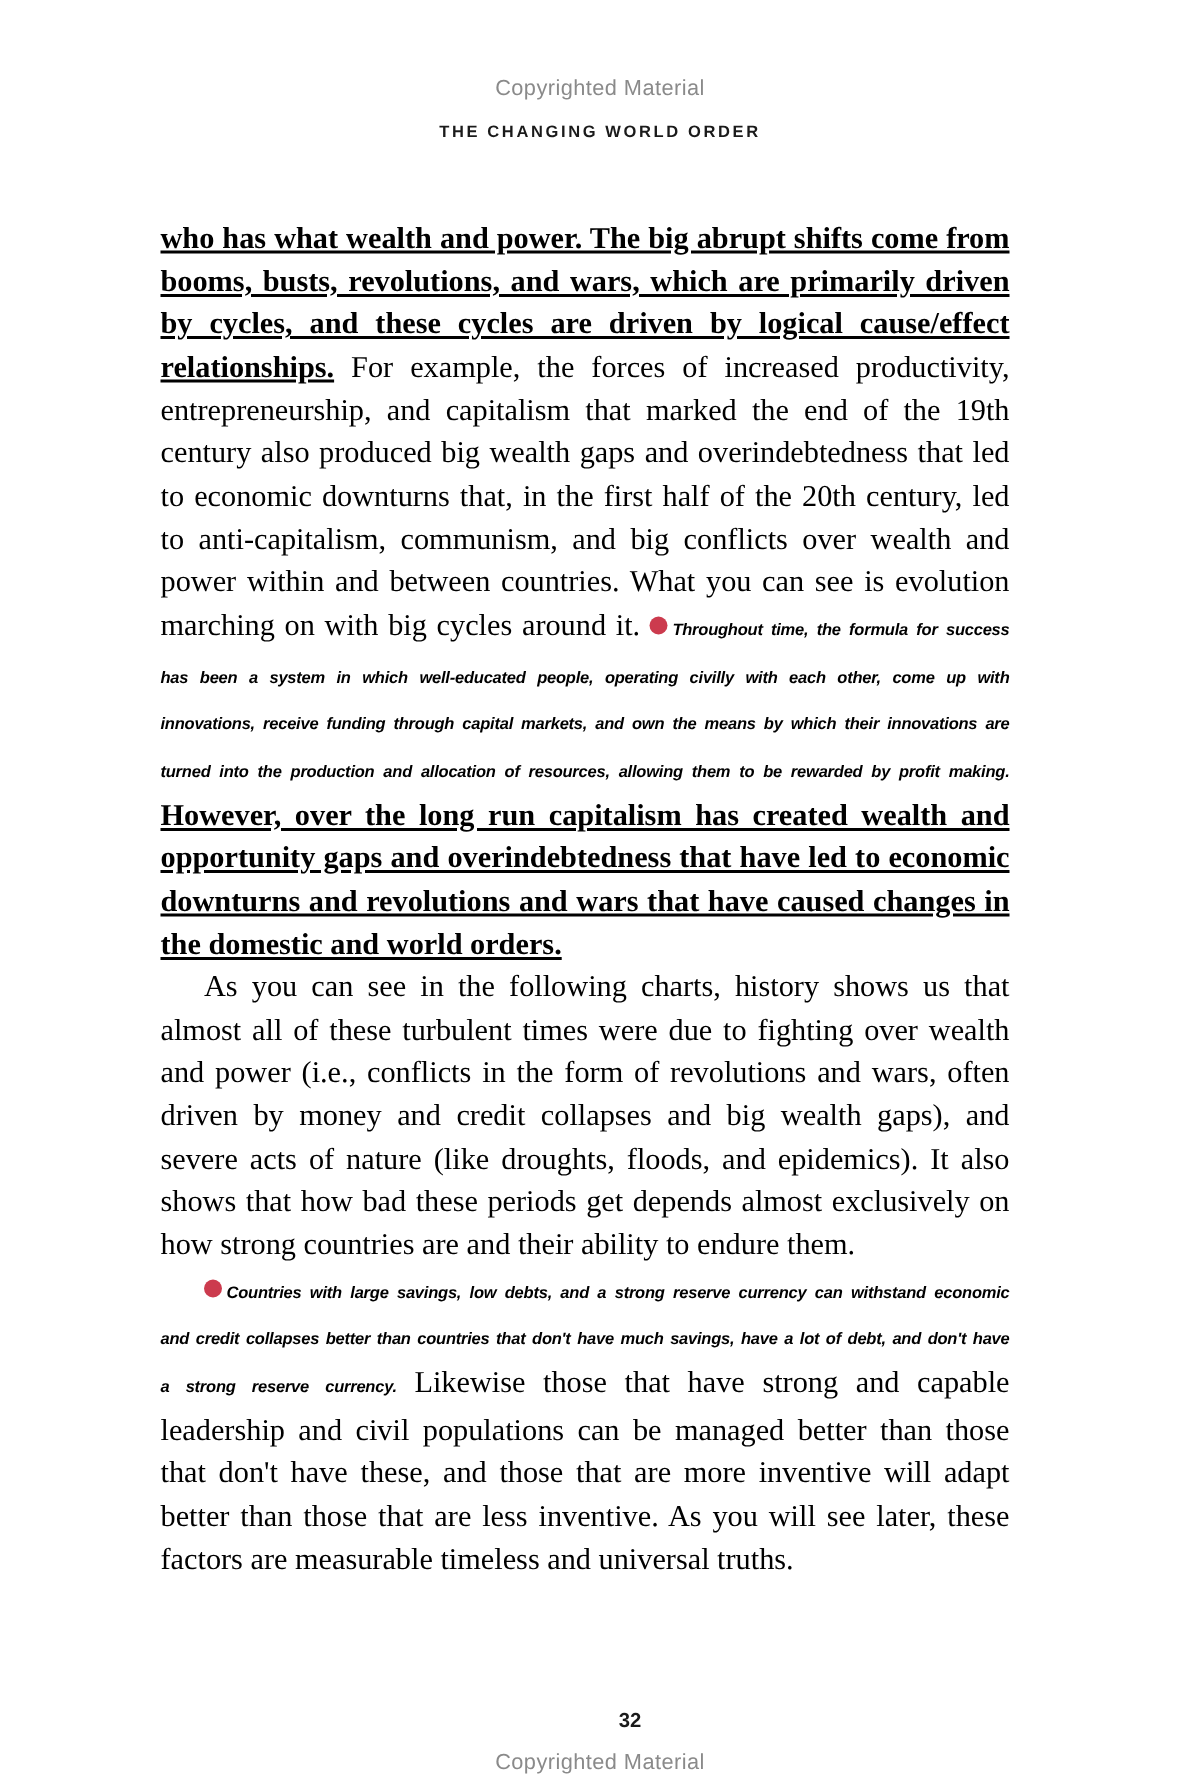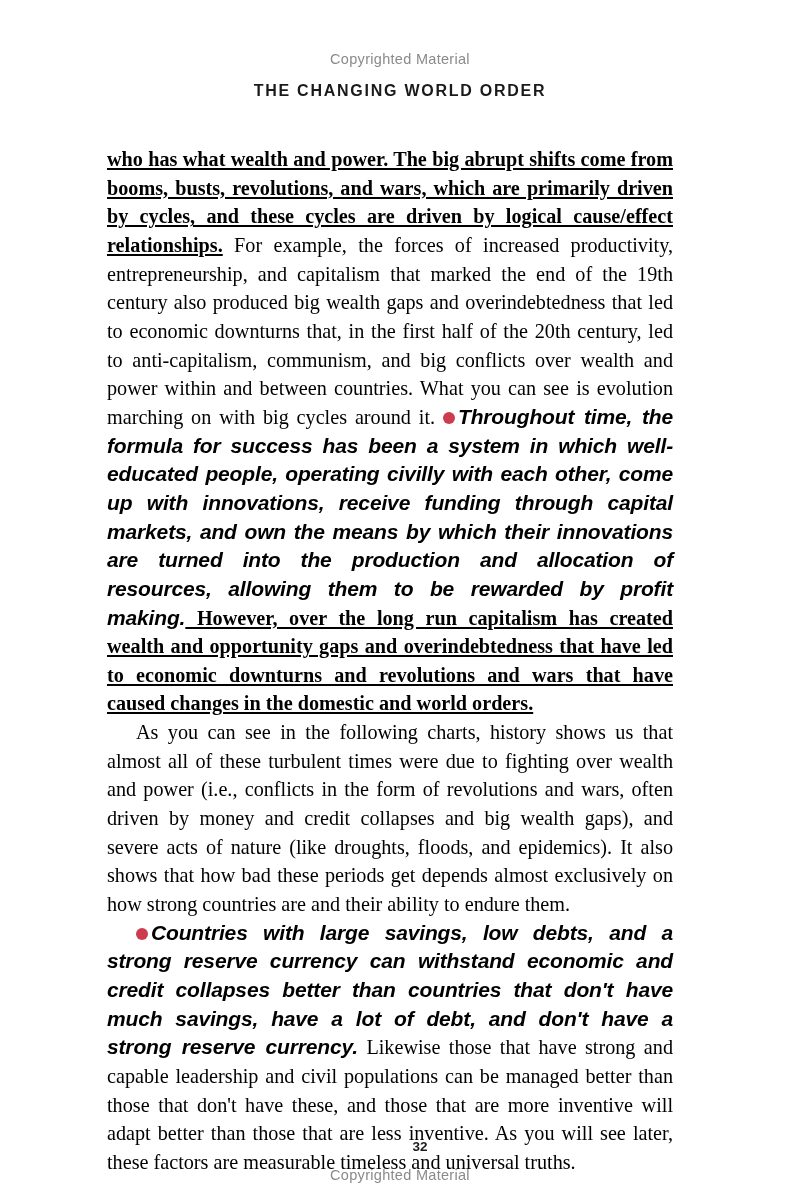--- a/index.html
+++ b/index.html
@@ -34,21 +34,21 @@
     color: #8a8a8a;
   }
   .running-head {
     position: absolute;
     top: 58px;
     left: 0;
     width: 800px;
     text-align: center;
     font-family: "Liberation Sans", "DejaVu Sans", sans-serif;
     font-weight: bold;
-    font-size: 16px;
+    font-size: 11px;
     letter-spacing: 1.75px;
     color: #1a1a1a;
   }
 
   
   .textblock {
     position: absolute;
     top: 121px;
     left: 107px;
     width: 566px;
@@ -67,21 +67,21 @@
   }
   .bold-serif {
     font-weight: bold;
     text-decoration: underline;
   }
   
   .callout {
     font-family: "Liberation Sans", "DejaVu Sans", sans-serif;
     font-weight: bold;
     font-style: italic;
-    font-size: 21px;
+    font-size: 11px;
     letter-spacing: -0.15px;
     word-spacing: 1.2px;
   }
   .bullet {
     display: inline-block;
     width: 12px;
     height: 12px;
     border-radius: 50%;
     background: #cc3b4e;
     vertical-align: -0.5px;

